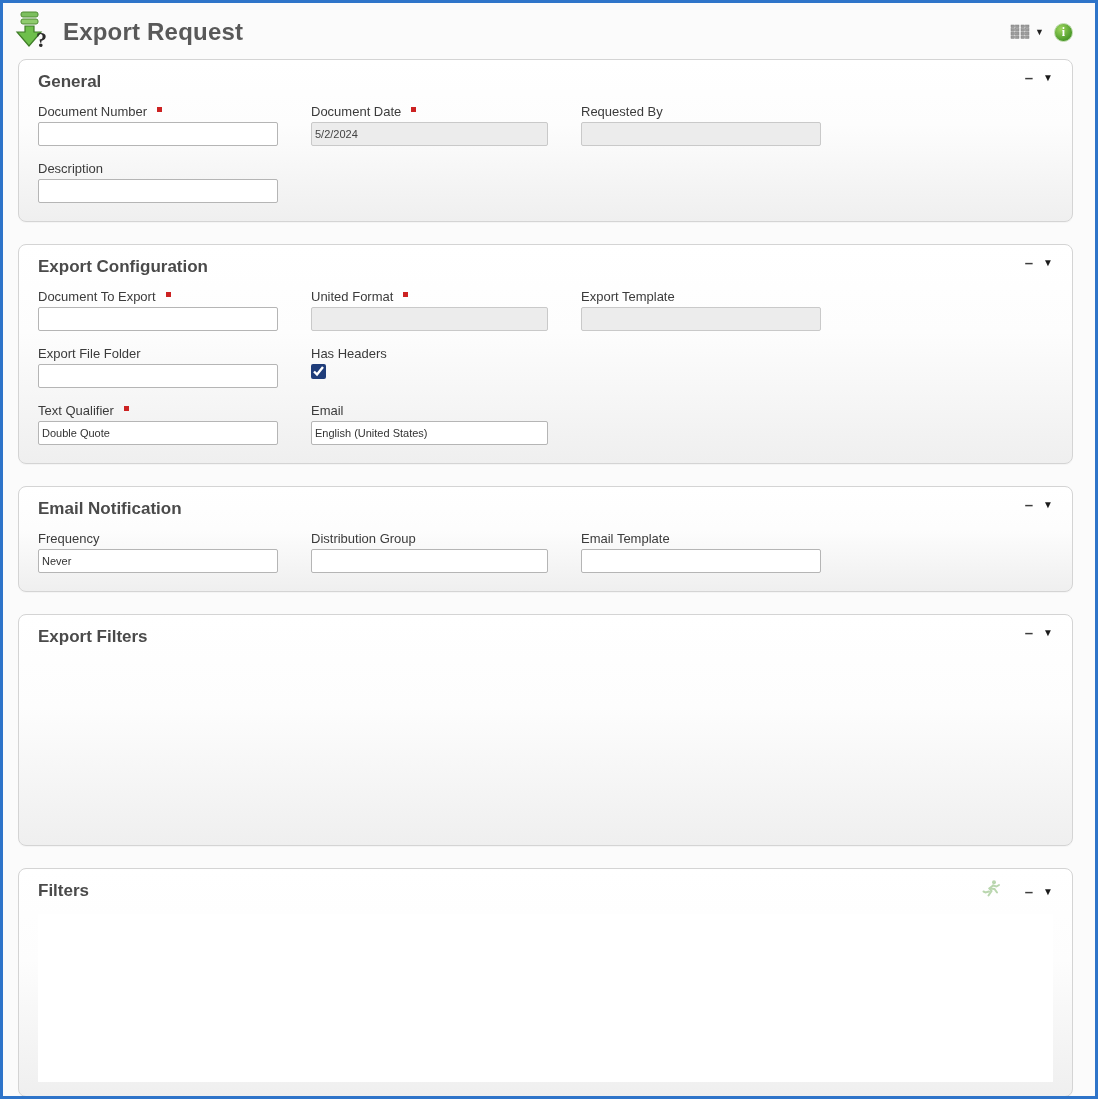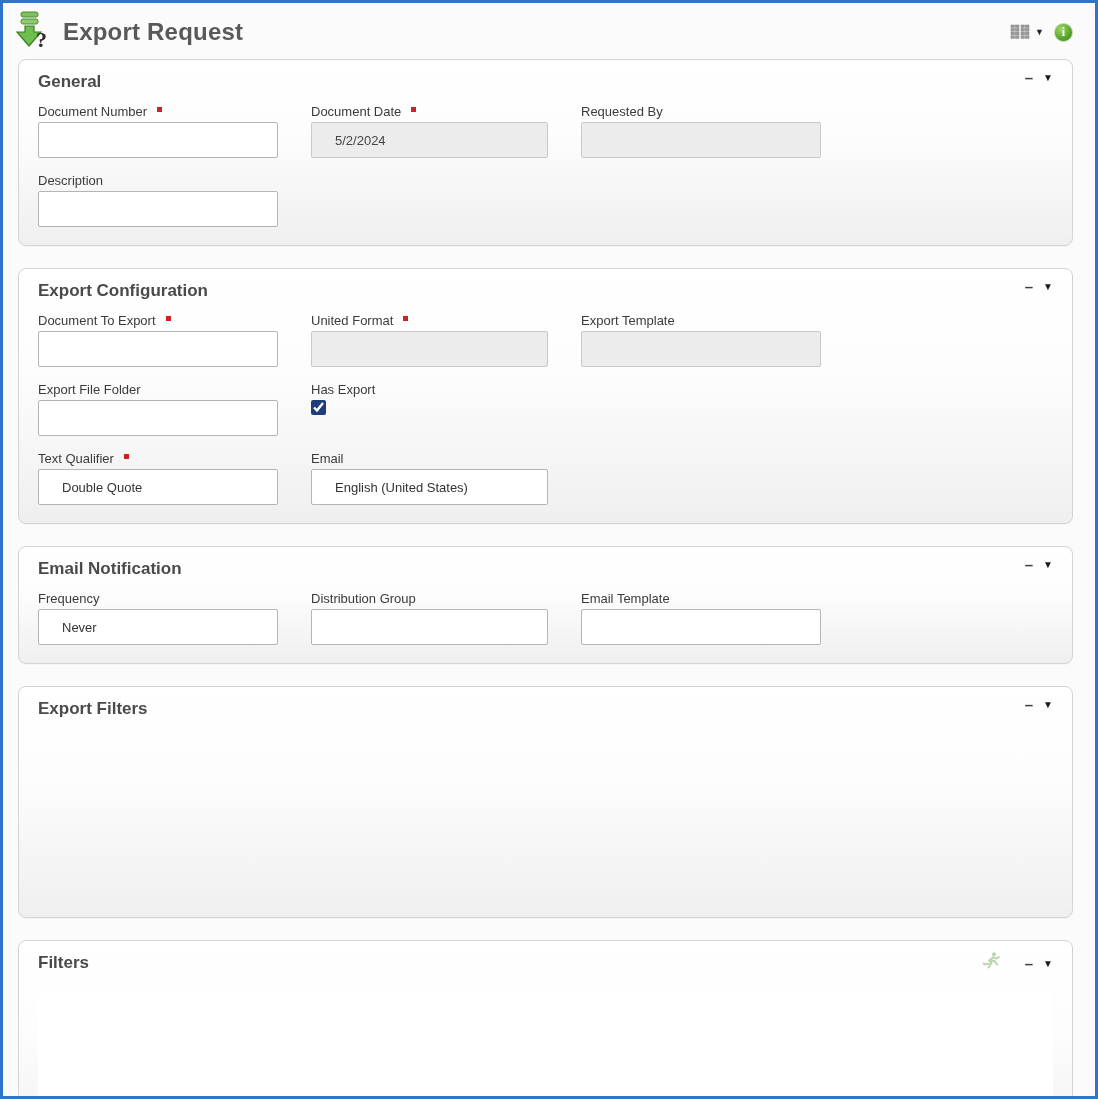--- a/index.html
+++ b/index.html
@@ -83,28 +83,28 @@
     margin-bottom: 3px;
     display: flex;
     align-items: center;
   }
   .req-marker {
     width: 5px; height: 5px; background: #cc2222;
     display: inline-block; margin-left: 10px; margin-top: -4px;
   }
   .text-input {
     width: 100%;
-    height: 36px;
+    height: 24px;
     border: 1px solid #b5b5b5;
     border-radius: 2px;
     background: #ffffff;
     font-family: "Liberation Sans", sans-serif;
-    font-size: 13px;
+    font-size: 11px;
     color: #333;
-    padding: 2px 23px;
+    padding: 2px 3px;
     outline: none;
   }
   .text-input:disabled {
     background: #ececec;
     border-color: #c9c9c9;
     color: #444;
   }
   .checkbox-wrap { margin-top: 3px; }
   .checkbox-wrap input {
     width: 15px; height: 15px;
@@ -234,21 +234,21 @@
   </div>
   <div class="form-row">
     <div class="field">
       <div class="field-label">
         <span>Export File Folder</span>
       </div>
       <input class="text-input" type="text" value="" style="">
     </div>
     <div class="field col2">
       <div class="field-label">
-        <span>Has Export</span>
+        <span>Has Headers</span>
       </div>
       <div class="checkbox-wrap">
         <input type="checkbox" checked="" style="">
       </div>
     </div>
   </div>
   <div class="form-row">
     <div class="field">
       <div class="field-label">
         <span>Text Qualifier</span>

